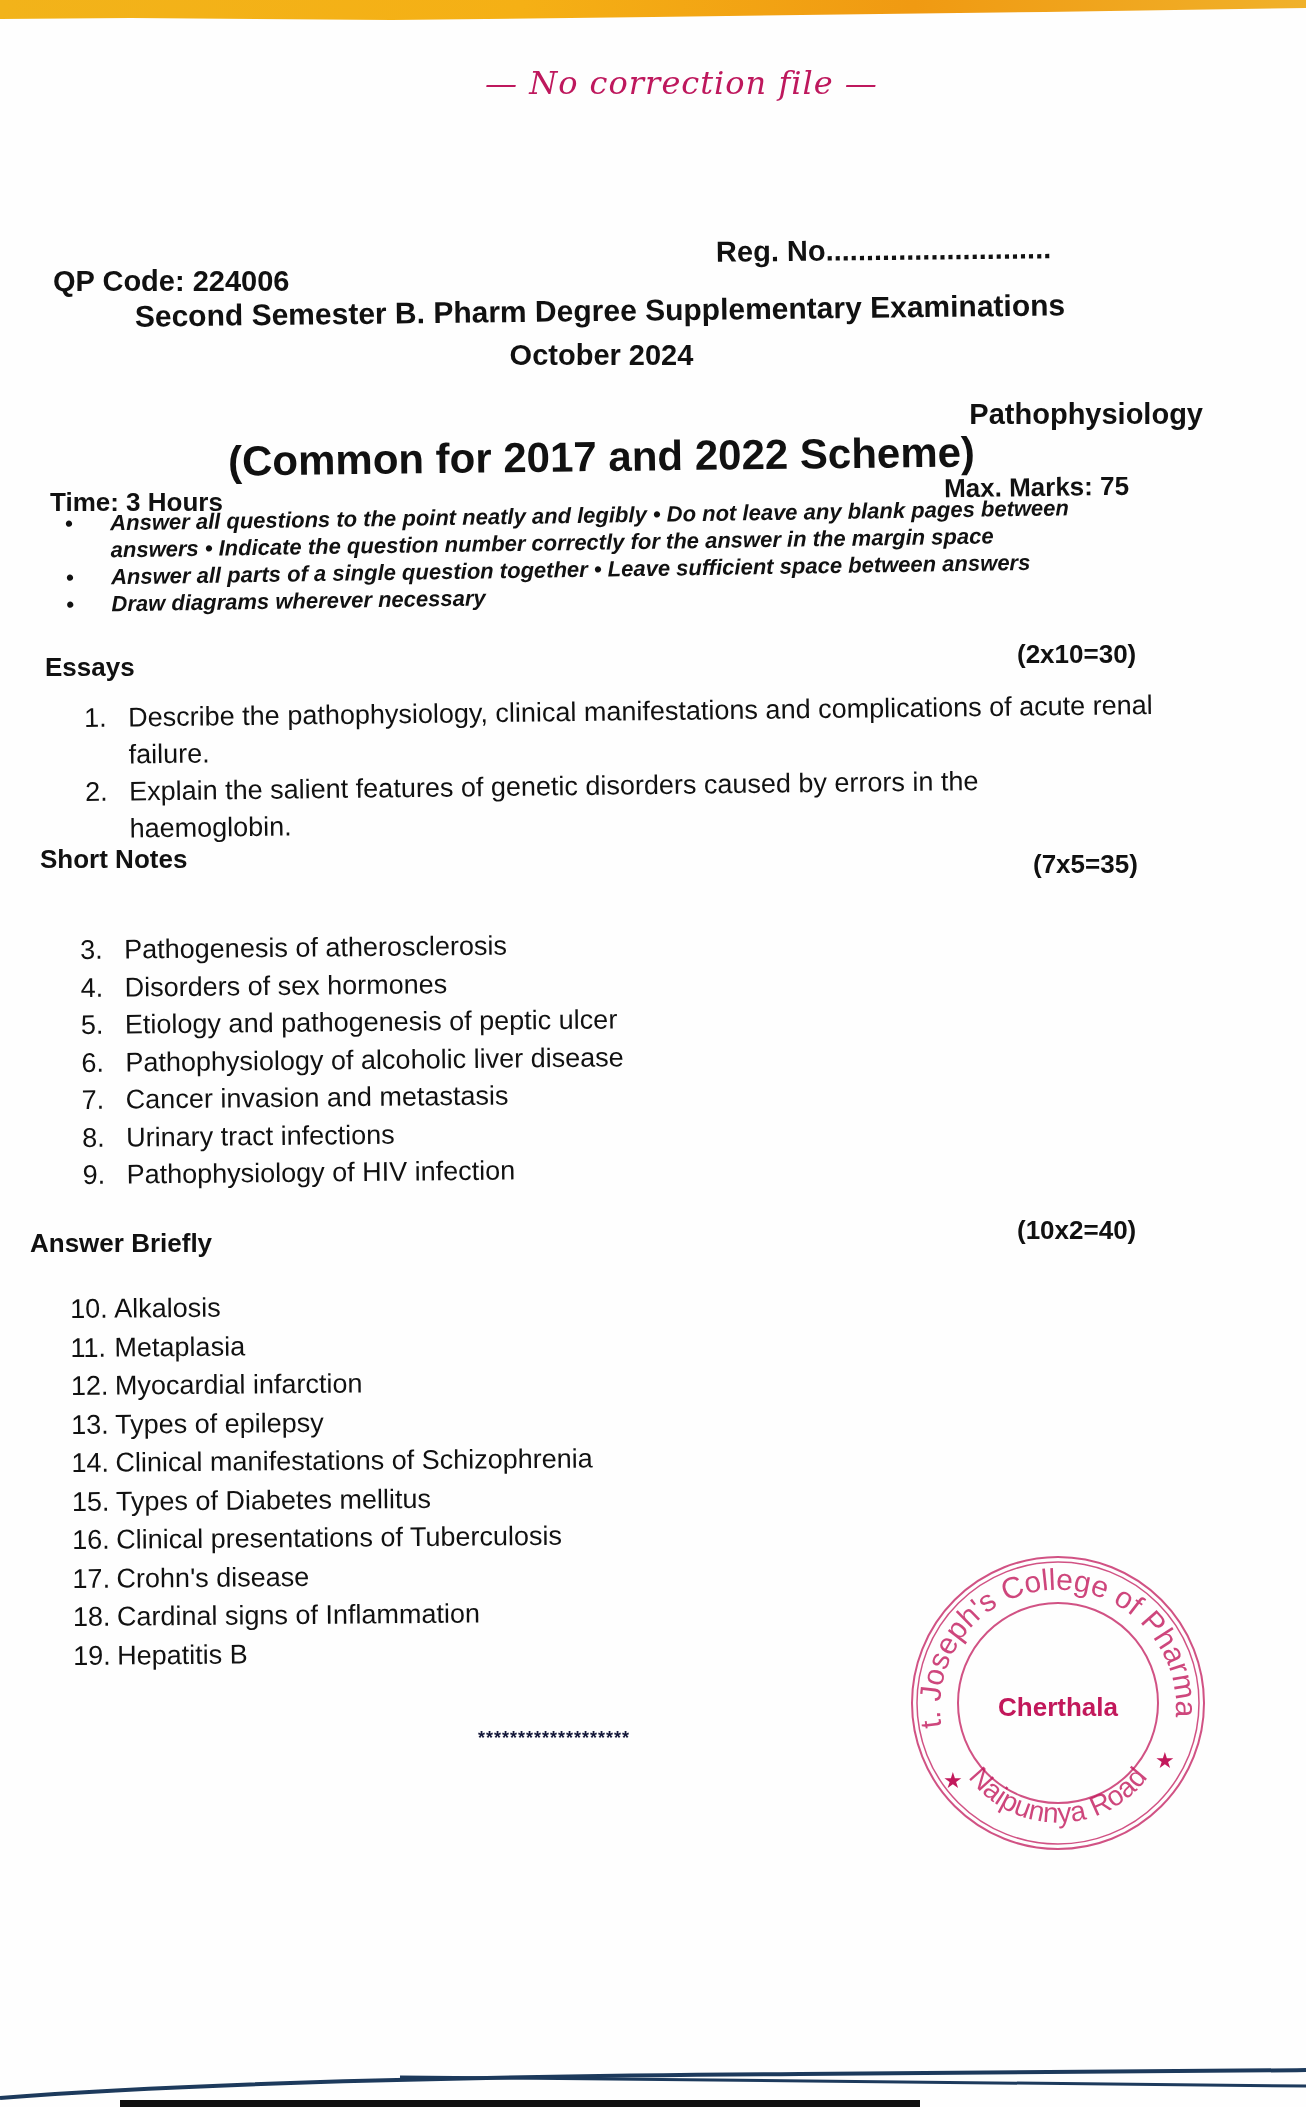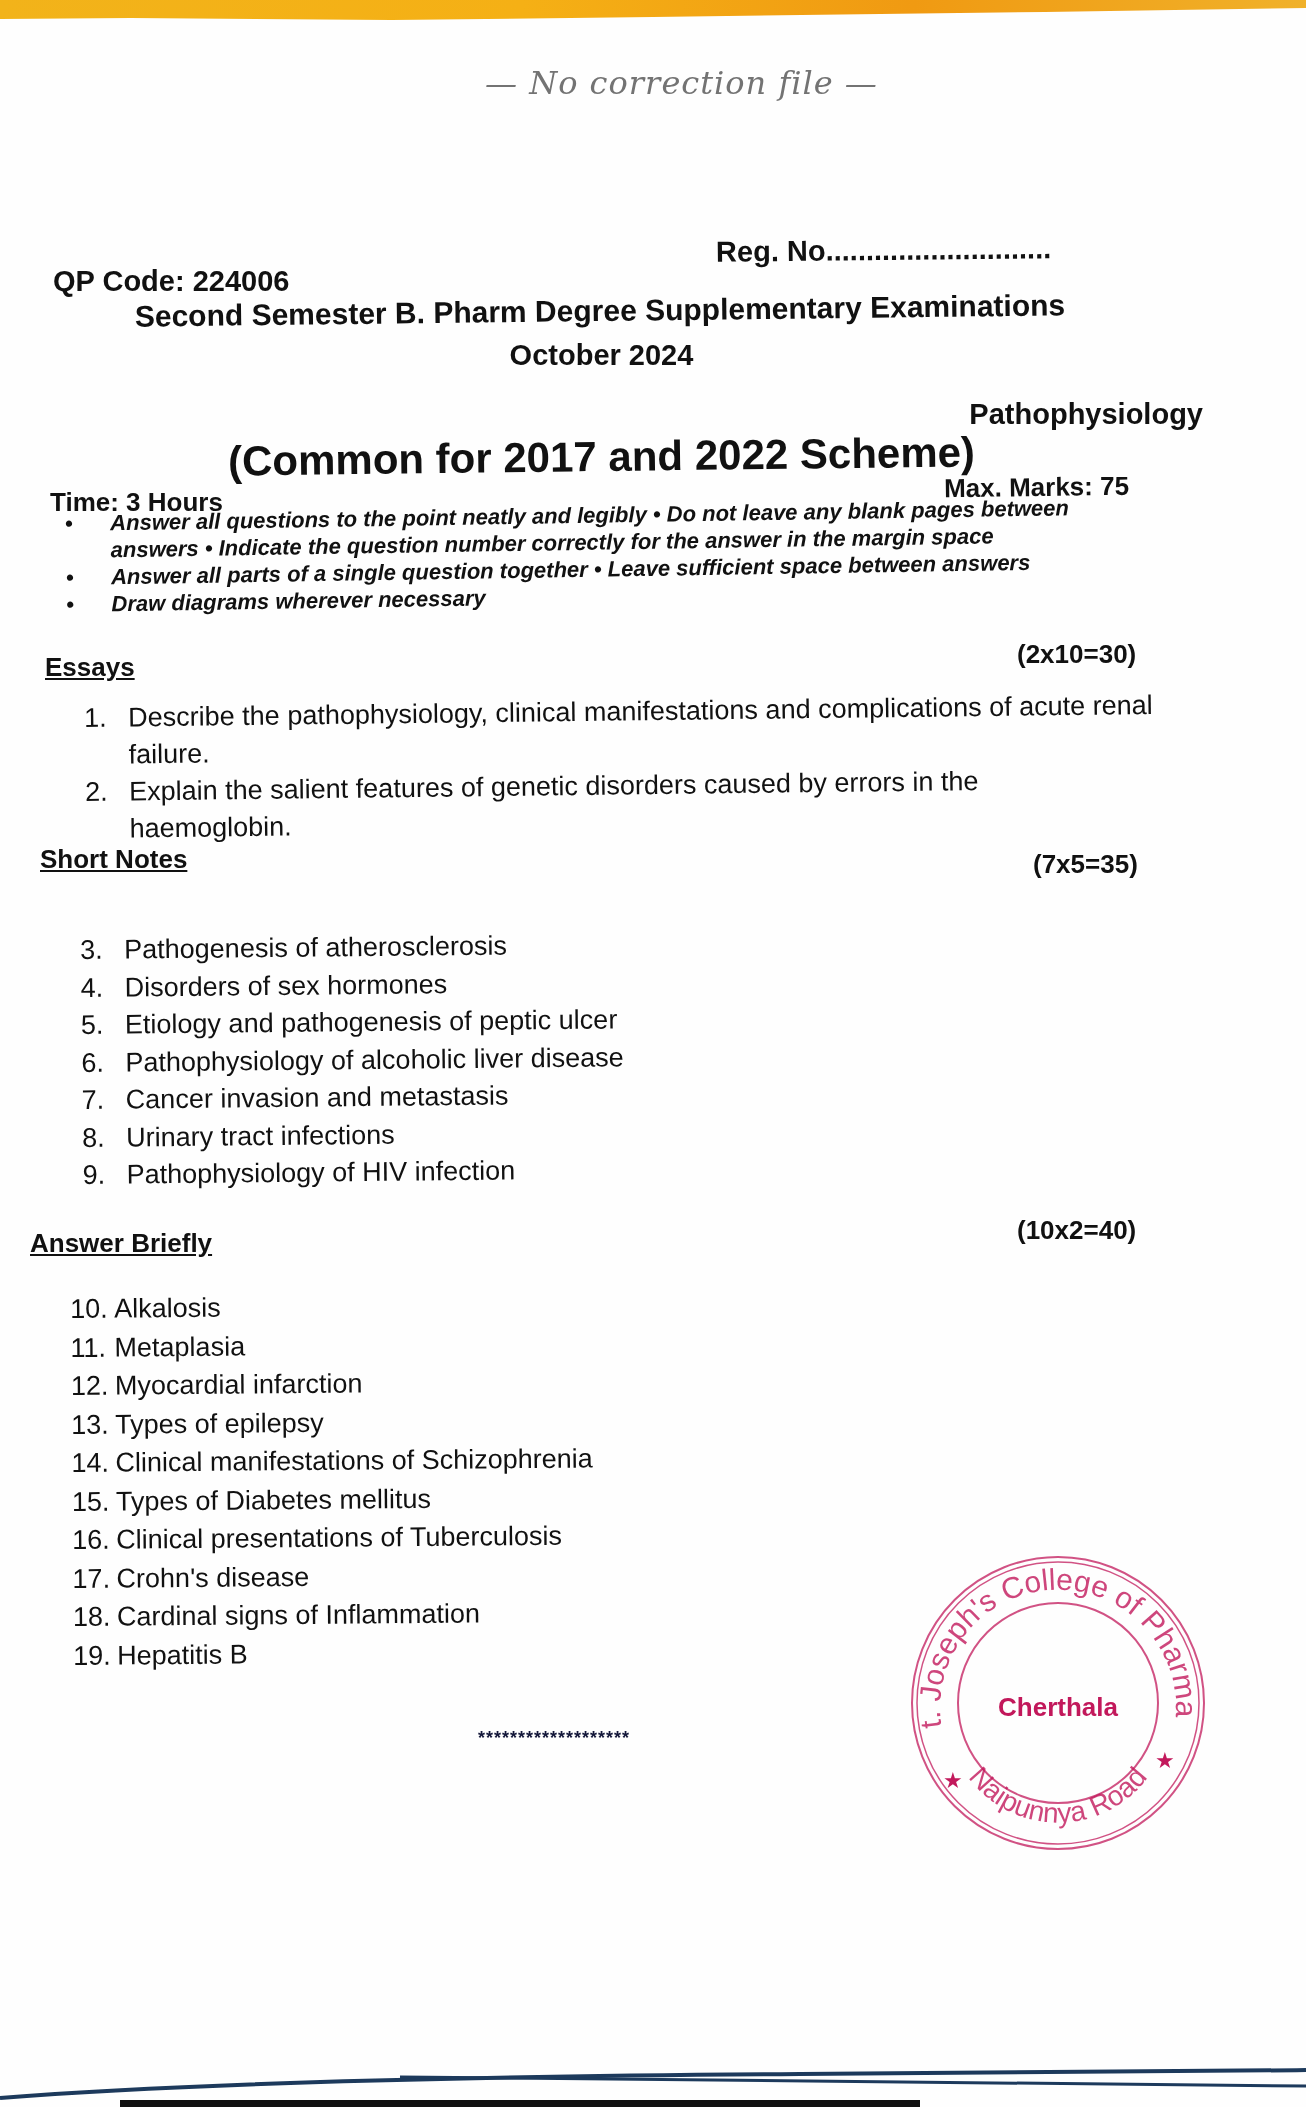--- a/index.html
+++ b/index.html
@@ -10,41 +10,41 @@
     color: #111;
   }
   .top-band {
     position: absolute; left: 0; top: 0; width: 1306px; height: 20px;
     background: linear-gradient(90deg, #f2b31a 0%, #f5b015 40%, #f09a12 70%, #f0b12a 100%);
     clip-path: polygon(0 0, 100% 0, 100% 40%, 80% 60%, 50% 85%, 30% 100%, 10% 90%, 0 95%);
   }
   .handwritten {
     position: absolute; left: 485px; top: 64px;
     font-family: "DejaVu Serif", serif; font-style: italic;
-    font-size: 32px; color: #737373; letter-spacing: 1px;
+    font-size: 32px; color: #be185d; letter-spacing: 1px;
   }
   .abs { position: absolute; white-space: nowrap; }
   .bold { font-weight: bold; }
   .qp { left: 53px; top: 234px; font-size: 29px; margin-top: 31px; }
   .reg { left: 716px; top: 234px; font-size: 29px; transform: rotate(-0.6deg); }
   .title1 { left: 0; width: 1200px; text-align: center; top: 294px; font-size: 30px; transform: rotate(-0.7deg); }
   .title2 { left: 0; width: 1203px; text-align: center; top: 339px; font-size: 29px; }
   .subject { left: 0; width: 1203px; text-align: right; top: 398px; font-size: 29px; }
   .scheme { left: 0; width: 1203px; text-align: center; top: 433px; font-size: 42px; transform: rotate(-0.7deg); }
   .time { left: 50px; top: 487px; font-size: 26px; text-align: center; }
   .maxmarks { left: 944px; top: 472px; font-size: 26px; transform: rotate(-0.8deg); }
   .instructions {
     position: absolute; left: 65px; top: 510px; width: 1060px;
     font-size: 22px; font-style: italic; font-weight: bold;
     transform: rotate(-0.9deg); transform-origin: left top;
   }
   .instructions .row { display: flex; line-height: 27px; }
   .instructions .bullet { width: 45px; flex: none; font-style: normal; }
   .instructions .txt { flex: 1; }
-  .section-head { font-size: 26px; text-decoration: underline; }
+  .section-head { font-size: 26px; }
   .marks { font-size: 26px; }
   .essays-h { left: 45px; top: 652px; }
   .essays-m { left: 1017px; top: 639px; }
   .essay-list { position: absolute; left: 84px; top: 700px; width: 1080px; font-size: 27px; transform: rotate(-0.7deg); transform-origin: left top; }
   .essay-list .q { display: flex; line-height: 37px; }
   .essay-list .num { width: 44px; flex: none; }
   .short-h { left: 40px; top: 844px; }
   .short-m { left: 1033px; top: 849px; text-align: right; }
   .short-list { position: absolute; left: 80px; top: 932px; font-size: 27px; transform: rotate(-0.6deg); transform-origin: left top; }
   .short-list .q { display: flex; line-height: 37.5px; }

